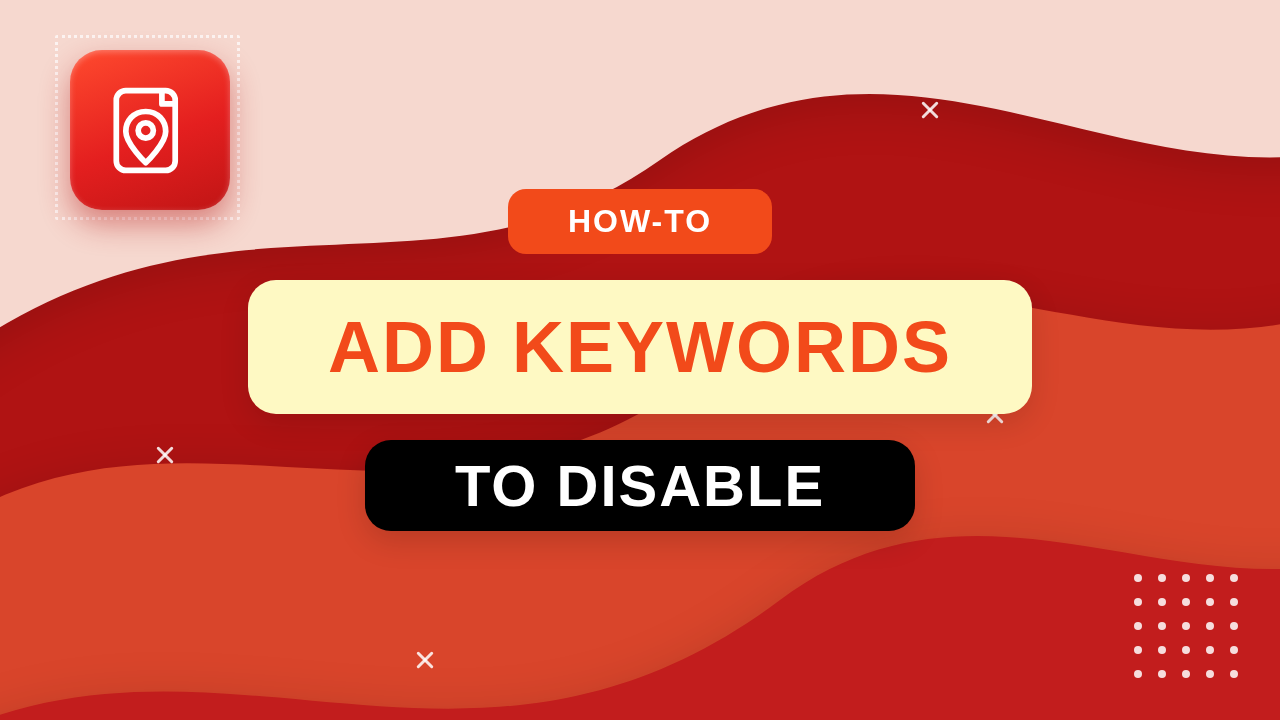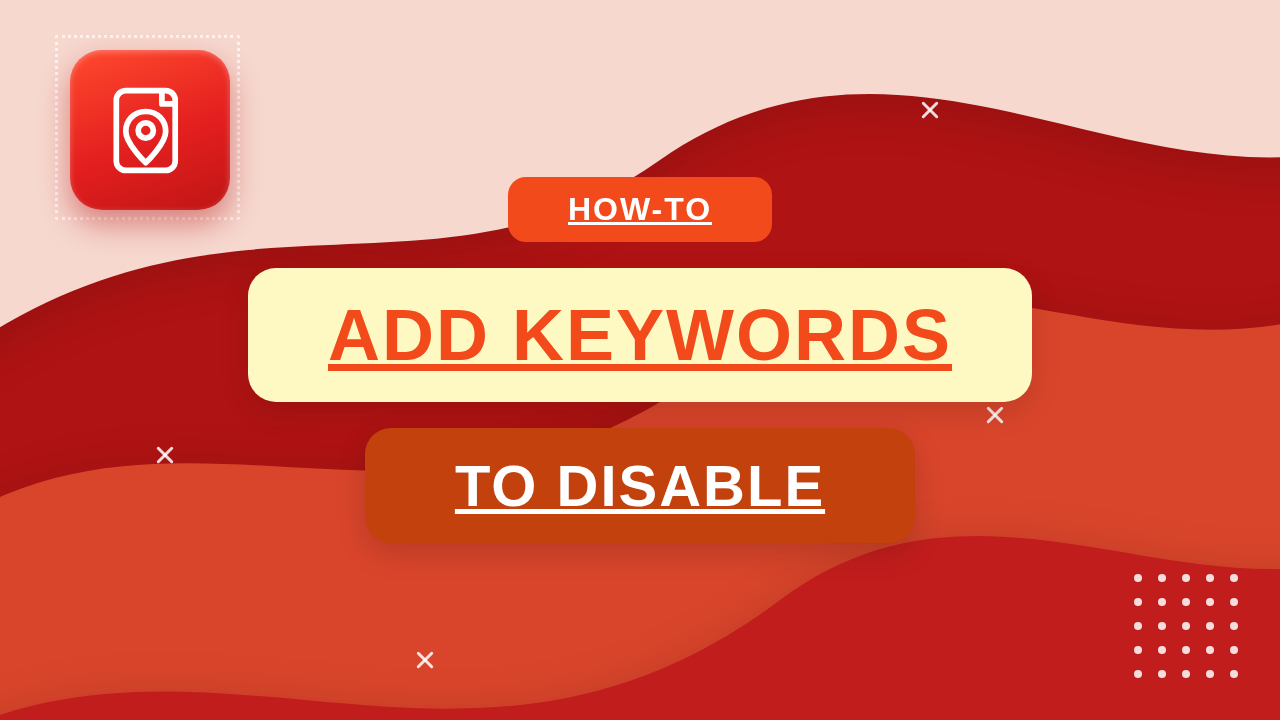--- a/index.html
+++ b/index.html
@@ -47,42 +47,41 @@
     display:flex; flex-direction:column; align-items:center; gap: 26px;
   }
 
   .pill {
     border-radius: 22px;
     padding: 18px 50px;
     font-weight: 900;
     letter-spacing: 2px;
     text-align:center;
     white-space: nowrap;
-    text-decoration: underline;
   }
   .pill-small {
     background: #f24a1a;
     color: #ffffff;
     font-size: 32px;
     padding: 14px 60px;
     border-radius: 18px;
   }
   .pill-white {
     background: #fef9c3;
     color: #f24a1a;
     font-size: 72px;
     padding: 26px 80px;
     border-radius: 28px;
     box-shadow: 0 10px 30px rgba(0,0,0,0.12);
   }
   .pill-orange {
-    background: #c2410c;
+    background: #000000;
     color: #ffffff;
     font-size: 58px;
-    padding: 24px 90px;
+    padding: 12px 90px;
     border-radius: 26px;
     box-shadow: 0 10px 30px rgba(0,0,0,0.15);
   }
 
   
   .x-mark {
     position:absolute;
     width: 20px; height: 20px;
     color: rgba(255,255,255,0.85);
     font-size: 28px;

